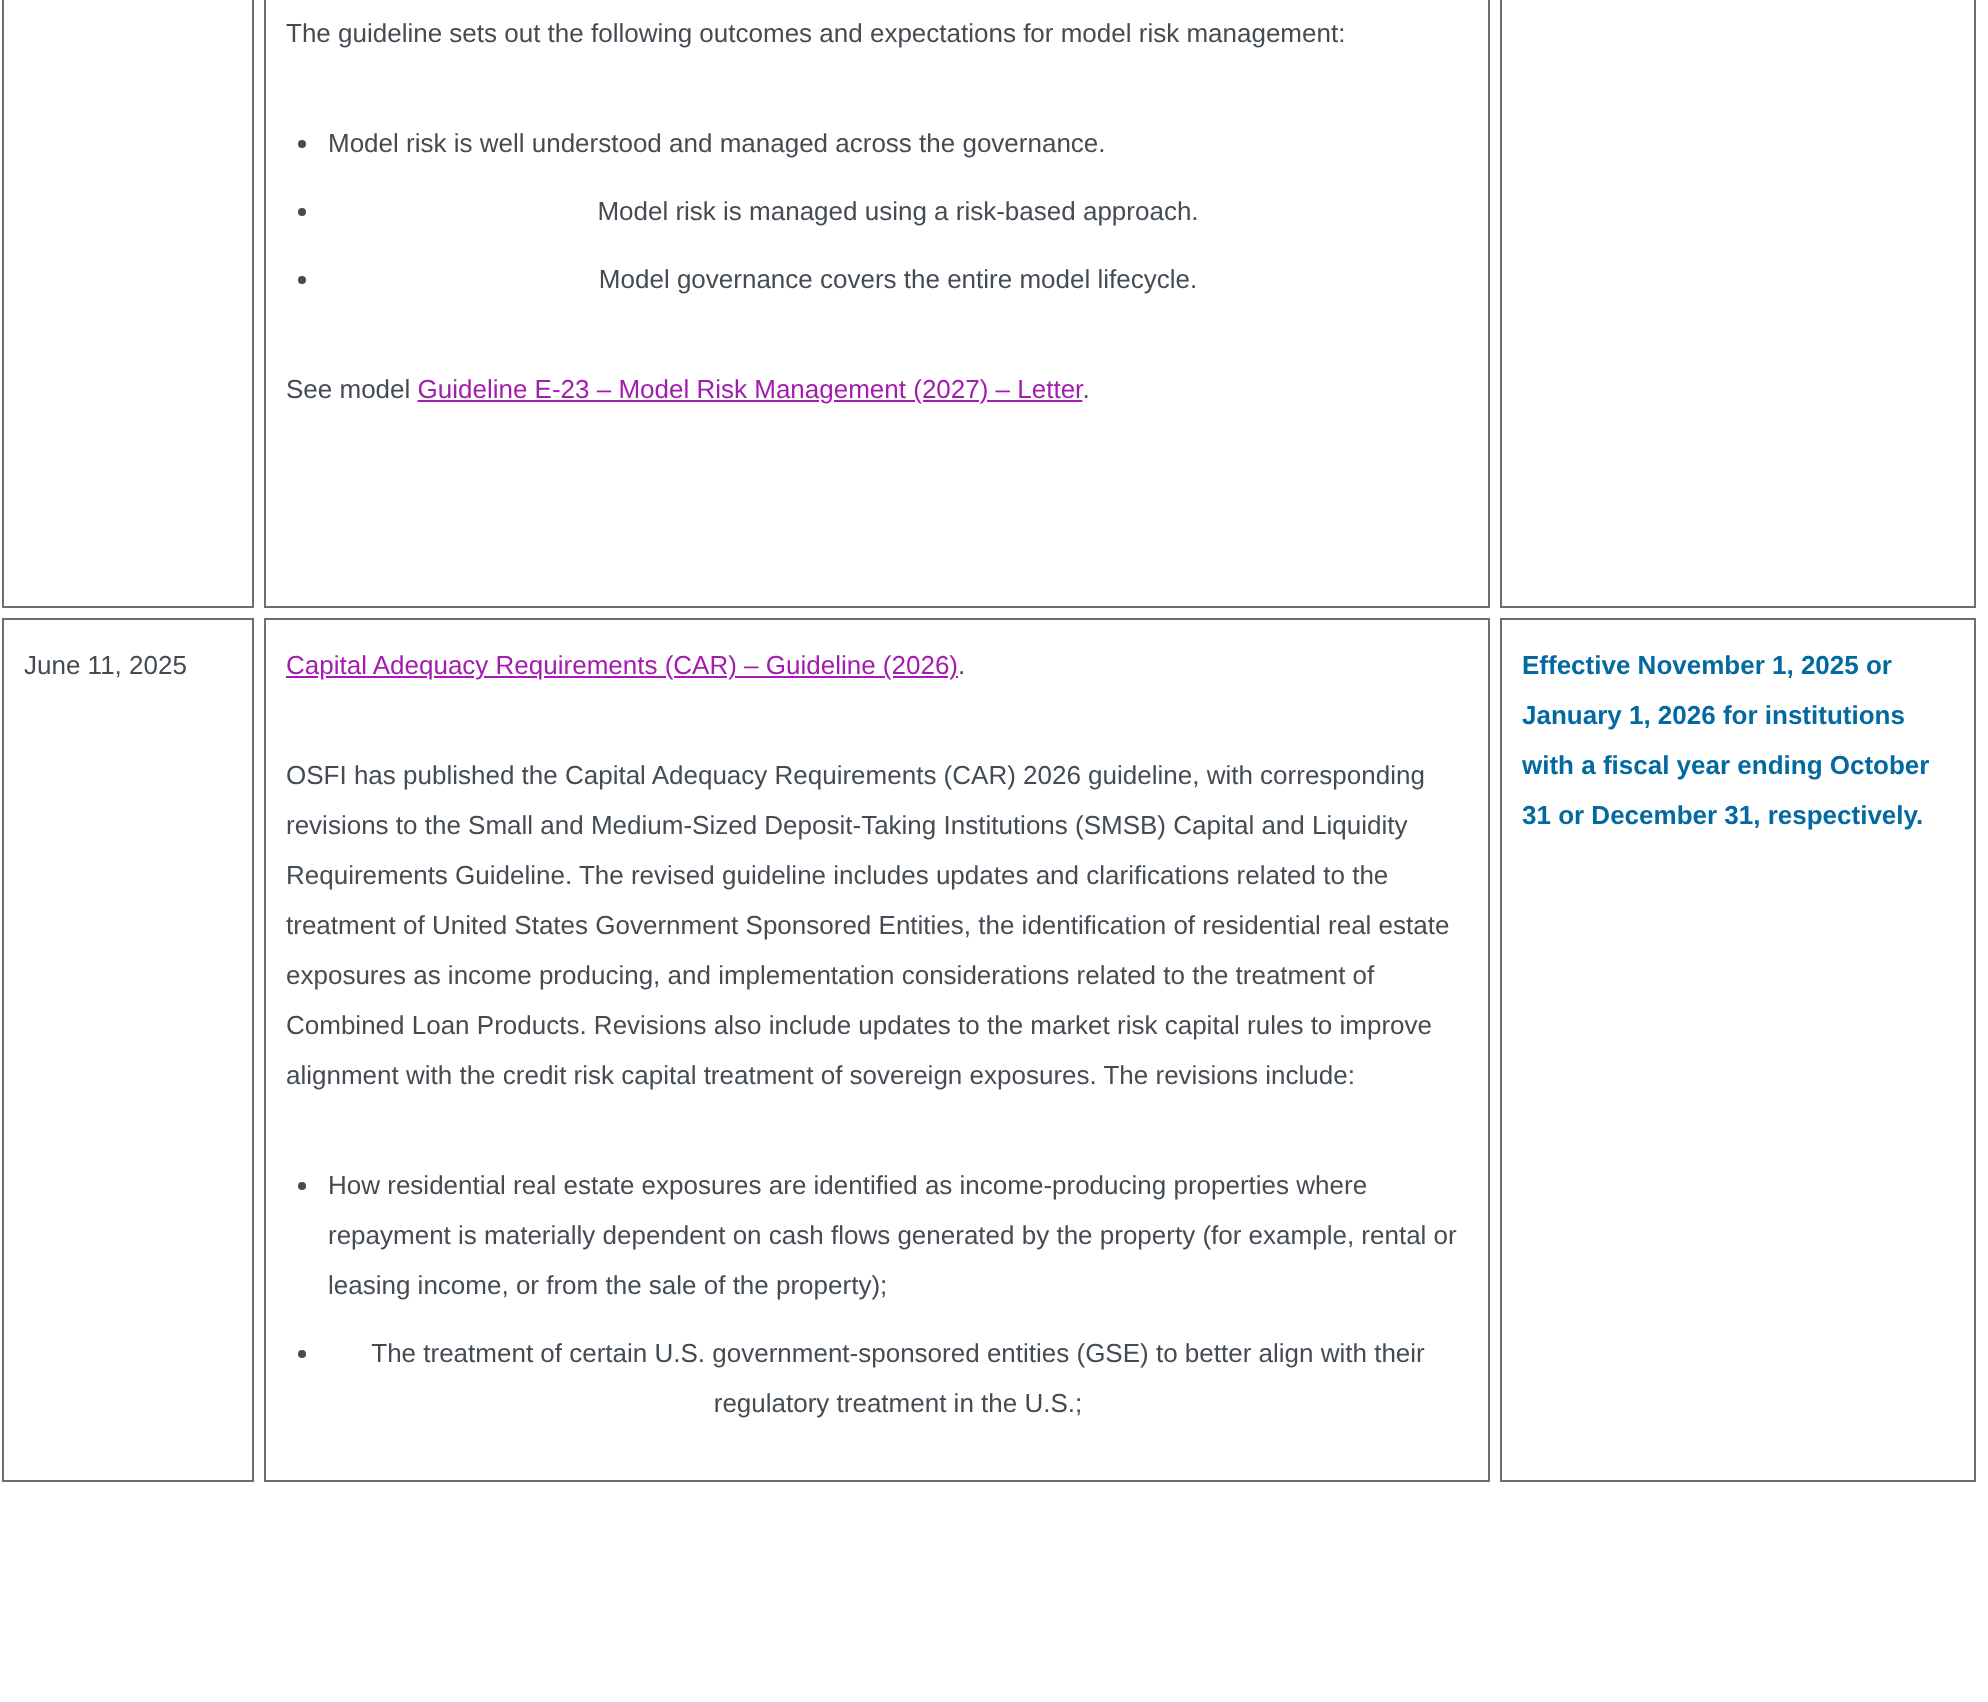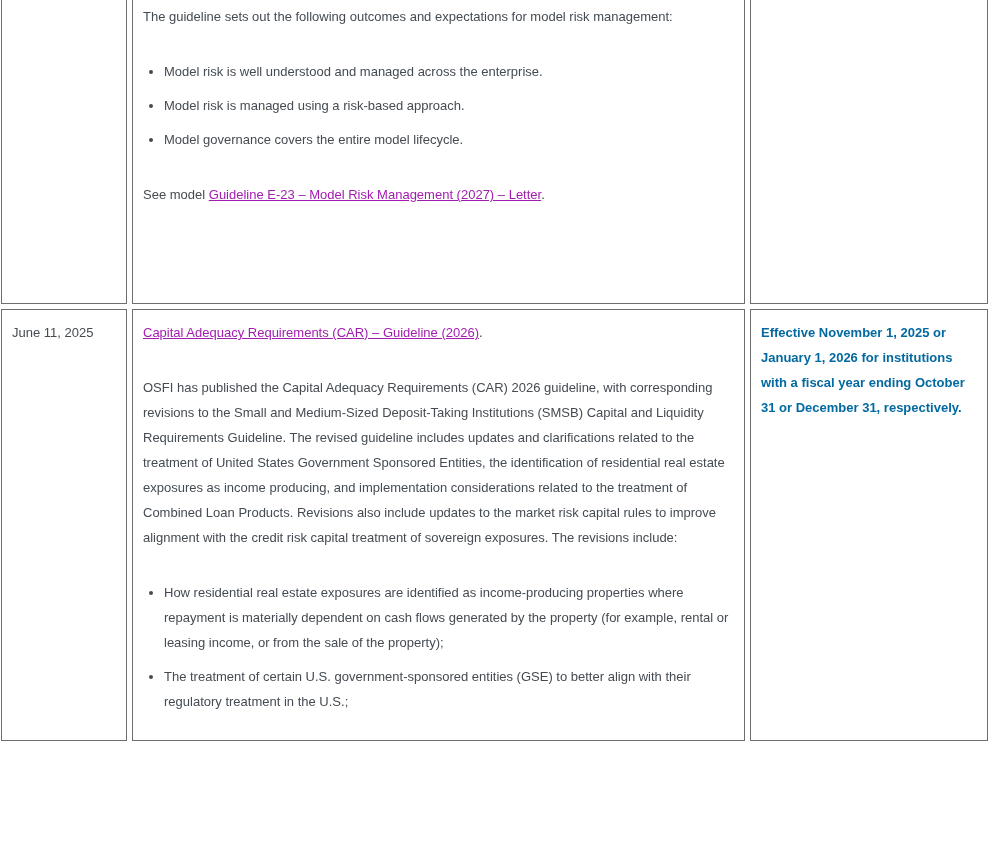--- a/index.html
+++ b/index.html
@@ -40,21 +40,21 @@
   tr.row-partial td.cell { height: 311px; }
   td.eff-cell.bold { font-weight: bold; color: #0369a1; }
   p { margin: 0 0 30px 0; }
   p.last { margin-bottom: 0; }
   ul {
     margin: 0 0 30px 0;
     padding-left: 21px;
     list-style: disc outside;
   }
   ul.last { margin-bottom: 16px; }
-  li + li { margin-top: 9px; }
+  li + li { margin-top: 9px; text-align: center; }
   a.doc-link {
     color: #a21caf;
     text-decoration: underline;
     cursor: pointer;
   }
 </style>
 </head>
 <body>
 
 <div class="viewport">
@@ -63,21 +63,21 @@
       <col class="c-date">
       <col class="c-main">
       <col class="c-eff">
     </colgroup>
     <tbody>
       <tr class="row-partial">
         <td class="cell date-cell"></td>
         <td class="cell main-cell">
           <p>The guideline sets out the following outcomes and expectations for model risk management:</p>
           <ul>
-            <li>Model risk is well understood and managed across the enterprise.</li>
+            <li>Model risk is well understood and managed across the governance.</li>
             <li>Model risk is managed using a risk-based approach.</li>
             <li>Model governance covers the entire model lifecycle.</li>
           </ul>
           <p class="last"><span>See model </span><a class="doc-link" href="#">Guideline E-23 – Model Risk Management (2027) – Letter</a><span>.</span></p>
         </td>
         <td class="cell eff-cell"></td>
       </tr>
       <tr>
         <td class="cell date-cell">June 11, 2025</td>
         <td class="cell main-cell">

